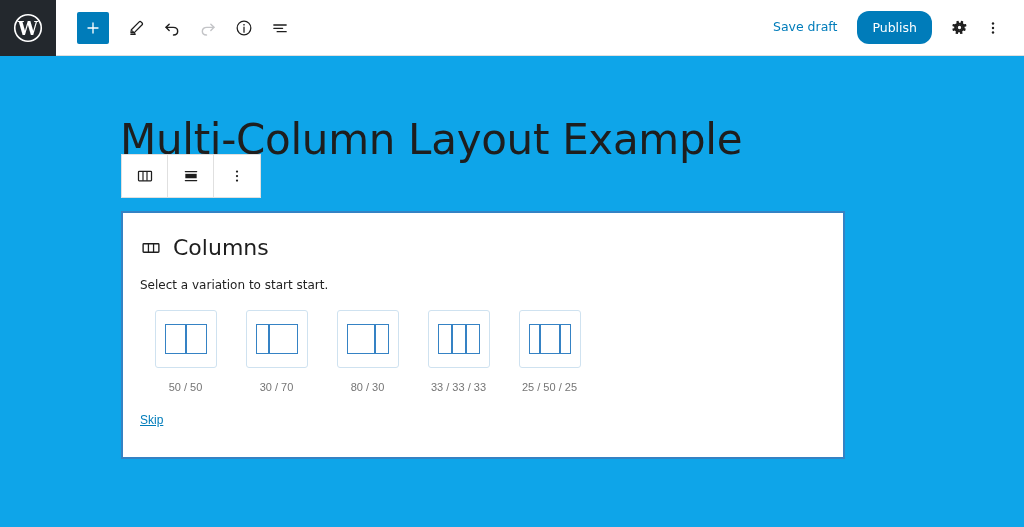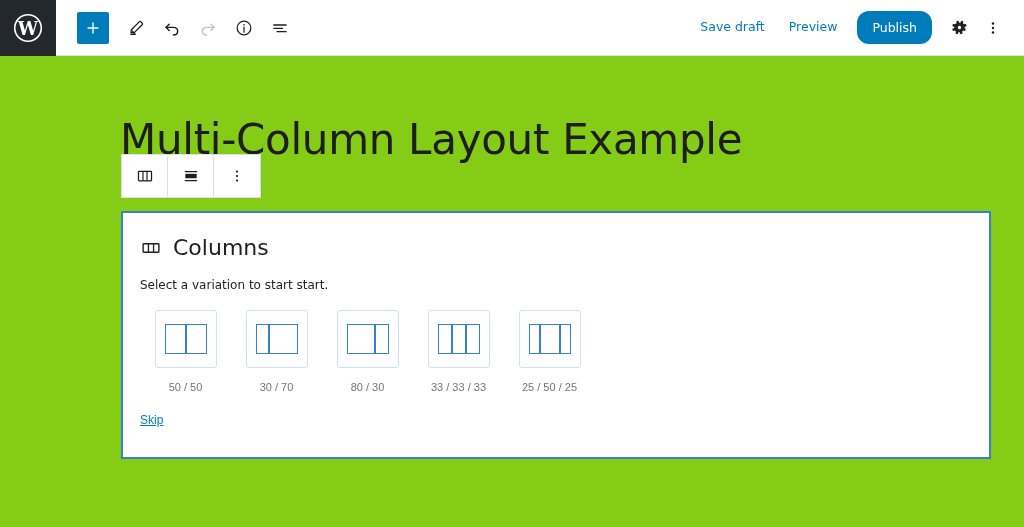--- a/index.html
+++ b/index.html
@@ -58,21 +58,21 @@
     font-size: 12.5px; padding: 9px 15px; border-radius: 12px;
     margin-left: 8px; margin-right: 10px; white-space: nowrap;
   }
   .icon-btn {
     width: 34px; height: 34px; background: transparent; border: none;
     display: flex; align-items: center; justify-content: center;
     cursor: pointer; color: #1e1e1e;
   }
 
   
-  .canvas { position: absolute; top: 56px; left: 0; width: 1024px; height: 471px; background: #84cc16; }
+  .canvas { position: absolute; top: 56px; left: 0; width: 1024px; height: 471px; background: #0ea5e9; }
 
   .post-title {
     position: absolute; left: 120px; top: 61px;
     font-size: 42px; font-weight: 400; color: #1e1e1e;
     letter-spacing: -0.3px; line-height: 1.1; white-space: nowrap;
   }
 
   
   .block-toolbar {
     position: absolute; left: 121px; top: 98px;
@@ -84,21 +84,21 @@
     width: 46px; height: 100%; background: transparent;
     border: none; border-right: 1px solid #e0e0e0;
     display: flex; align-items: center; justify-content: center;
     cursor: pointer; color: #1e1e1e;
   }
   .bt-btn:last-child { border-right: none; }
 
   
   .block-wrap {
     position: absolute; left: 121px; top: 155px;
-    width: 870px; height: 248px;
+    width: 724px; height: 248px;
     border: 2px solid #3582c4; background: #ffffff;
   }
   .block-head {
     display: flex; align-items: center; gap: 11px;
     padding: 22px 0 0 17px;
   }
   .block-head-icon { color: #1e1e1e; display: flex; }
   .block-head-title { font-size: 22px; color: #1e1e1e; font-weight: 400; }
   .block-sub {
     font-size: 12px; color: #1e1e1e; padding: 18px 0 0 17px;
@@ -188,21 +188,20 @@
 
       <button class="tool-btn" title="List View">
         <svg width="20" height="20" viewBox="0 0 24 24" fill="none">
           <path d="M4.6 8.4h14.8M4.6 12.4h10.5M8.6 16.4h10.8" stroke="#1e1e1e" stroke-width="1.6" stroke-linecap="round"></path>
         </svg>
       </button>
     </div>
 
     <div class="header-right">
       <button class="txt-btn">Save draft</button>
-      <button class="txt-btn">Preview</button>
       <button class="publish-btn">Publish</button>
 
       <button class="icon-btn" title="Settings">
         <svg width="19" height="19" viewBox="0 0 24 24">
           <path fill="#1e1e1e" d="M12 8.2a3.8 3.8 0 100 7.6 3.8 3.8 0 000-7.6zm0 5.9a2.1 2.1 0 110-4.2 2.1 2.1 0 010 4.2z"></path>
           <path fill="#1e1e1e" d="M13.1 2.6h-2.2l-.35 2.3a7.6 7.6 0 00-1.6.66L7.1 4.2 5.55 5.75l1.35 1.86a7.6 7.6 0 00-.66 1.6l-2.3.35v2.2l2.3.35c.15.57.38 1.1.66 1.6L5.55 15.6 7.1 17.15l1.86-1.35c.5.28 1.03.51 1.6.66l.35 2.3h2.2l.35-2.3c.57-.15 1.1-.38 1.6-.66l1.86 1.35 1.55-1.55-1.35-1.86c.28-.5.51-1.03.66-1.6l2.3-.35v-2.2l-2.3-.35a7.6 7.6 0 00-.66-1.6l1.35-1.86L16.9 4.2l-1.86 1.36a7.6 7.6 0 00-1.6-.66z" opacity="0"></path>
           <path fill="#1e1e1e" d="M20.3 13.4l-1.9-.45a6.7 6.7 0 000-1.9l1.9-.45a.6.6 0 00.45-.72l-.45-1.85a.6.6 0 00-.72-.45l-1.9.45a6.7 6.7 0 00-1.34-1.34l.45-1.9a.6.6 0 00-.45-.72l-1.85-.45a.6.6 0 00-.72.45l-.45 1.9a6.7 6.7 0 00-1.9 0l-.45-1.9a.6.6 0 00-.72-.45l-1.85.45a.6.6 0 00-.45.72l.45 1.9A6.7 6.7 0 006.1 7.93l-1.9-.45a.6.6 0 00-.72.45L3.03 9.78a.6.6 0 00.45.72l1.9.45a6.7 6.7 0 000 1.9l-1.9.45a.6.6 0 00-.45.72l.45 1.85a.6.6 0 00.72.45l1.9-.45a6.7 6.7 0 001.34 1.34l-.45 1.9a.6.6 0 00.45.72l1.85.45a.6.6 0 00.72-.45l.45-1.9a6.7 6.7 0 001.9 0l.45 1.9a.6.6 0 00.72.45l1.85-.45a.6.6 0 00.45-.72l-.45-1.9a6.7 6.7 0 001.34-1.34l1.9.45a.6.6 0 00.72-.45l.45-1.85a.6.6 0 00-.45-.72zM12 15.4a3.4 3.4 0 110-6.8 3.4 3.4 0 010 6.8z"></path>
         </svg>
       </button>
 

